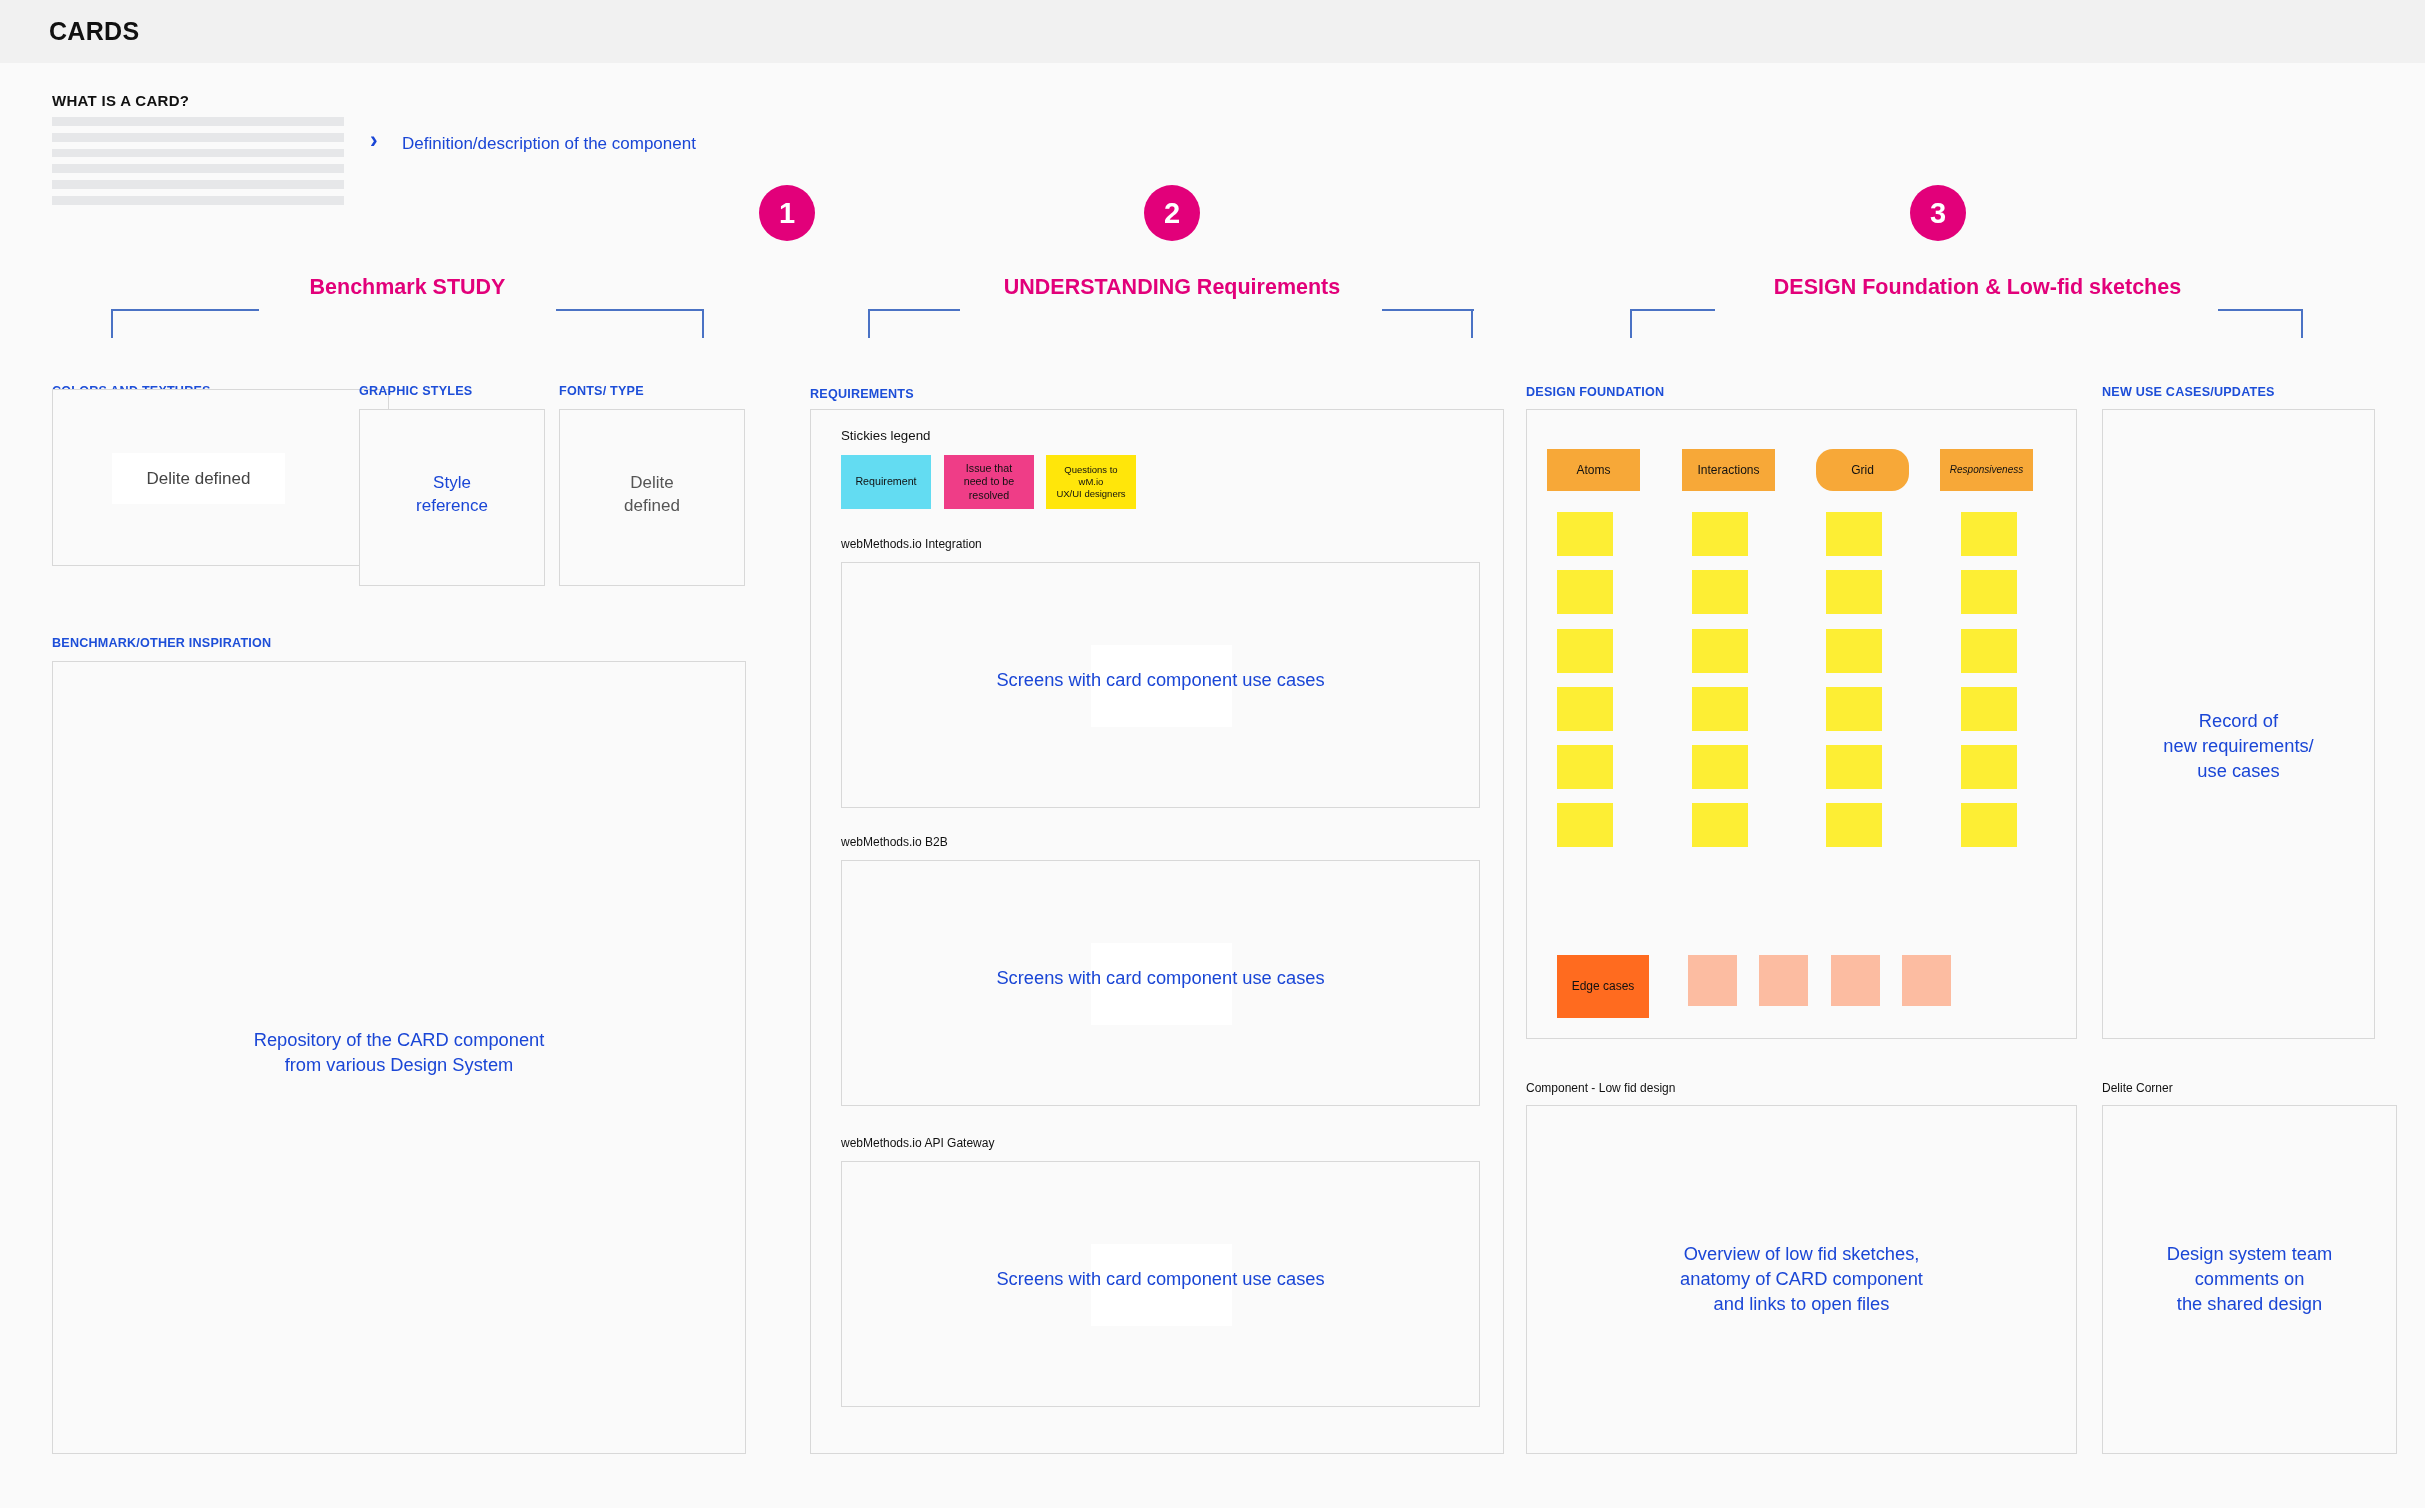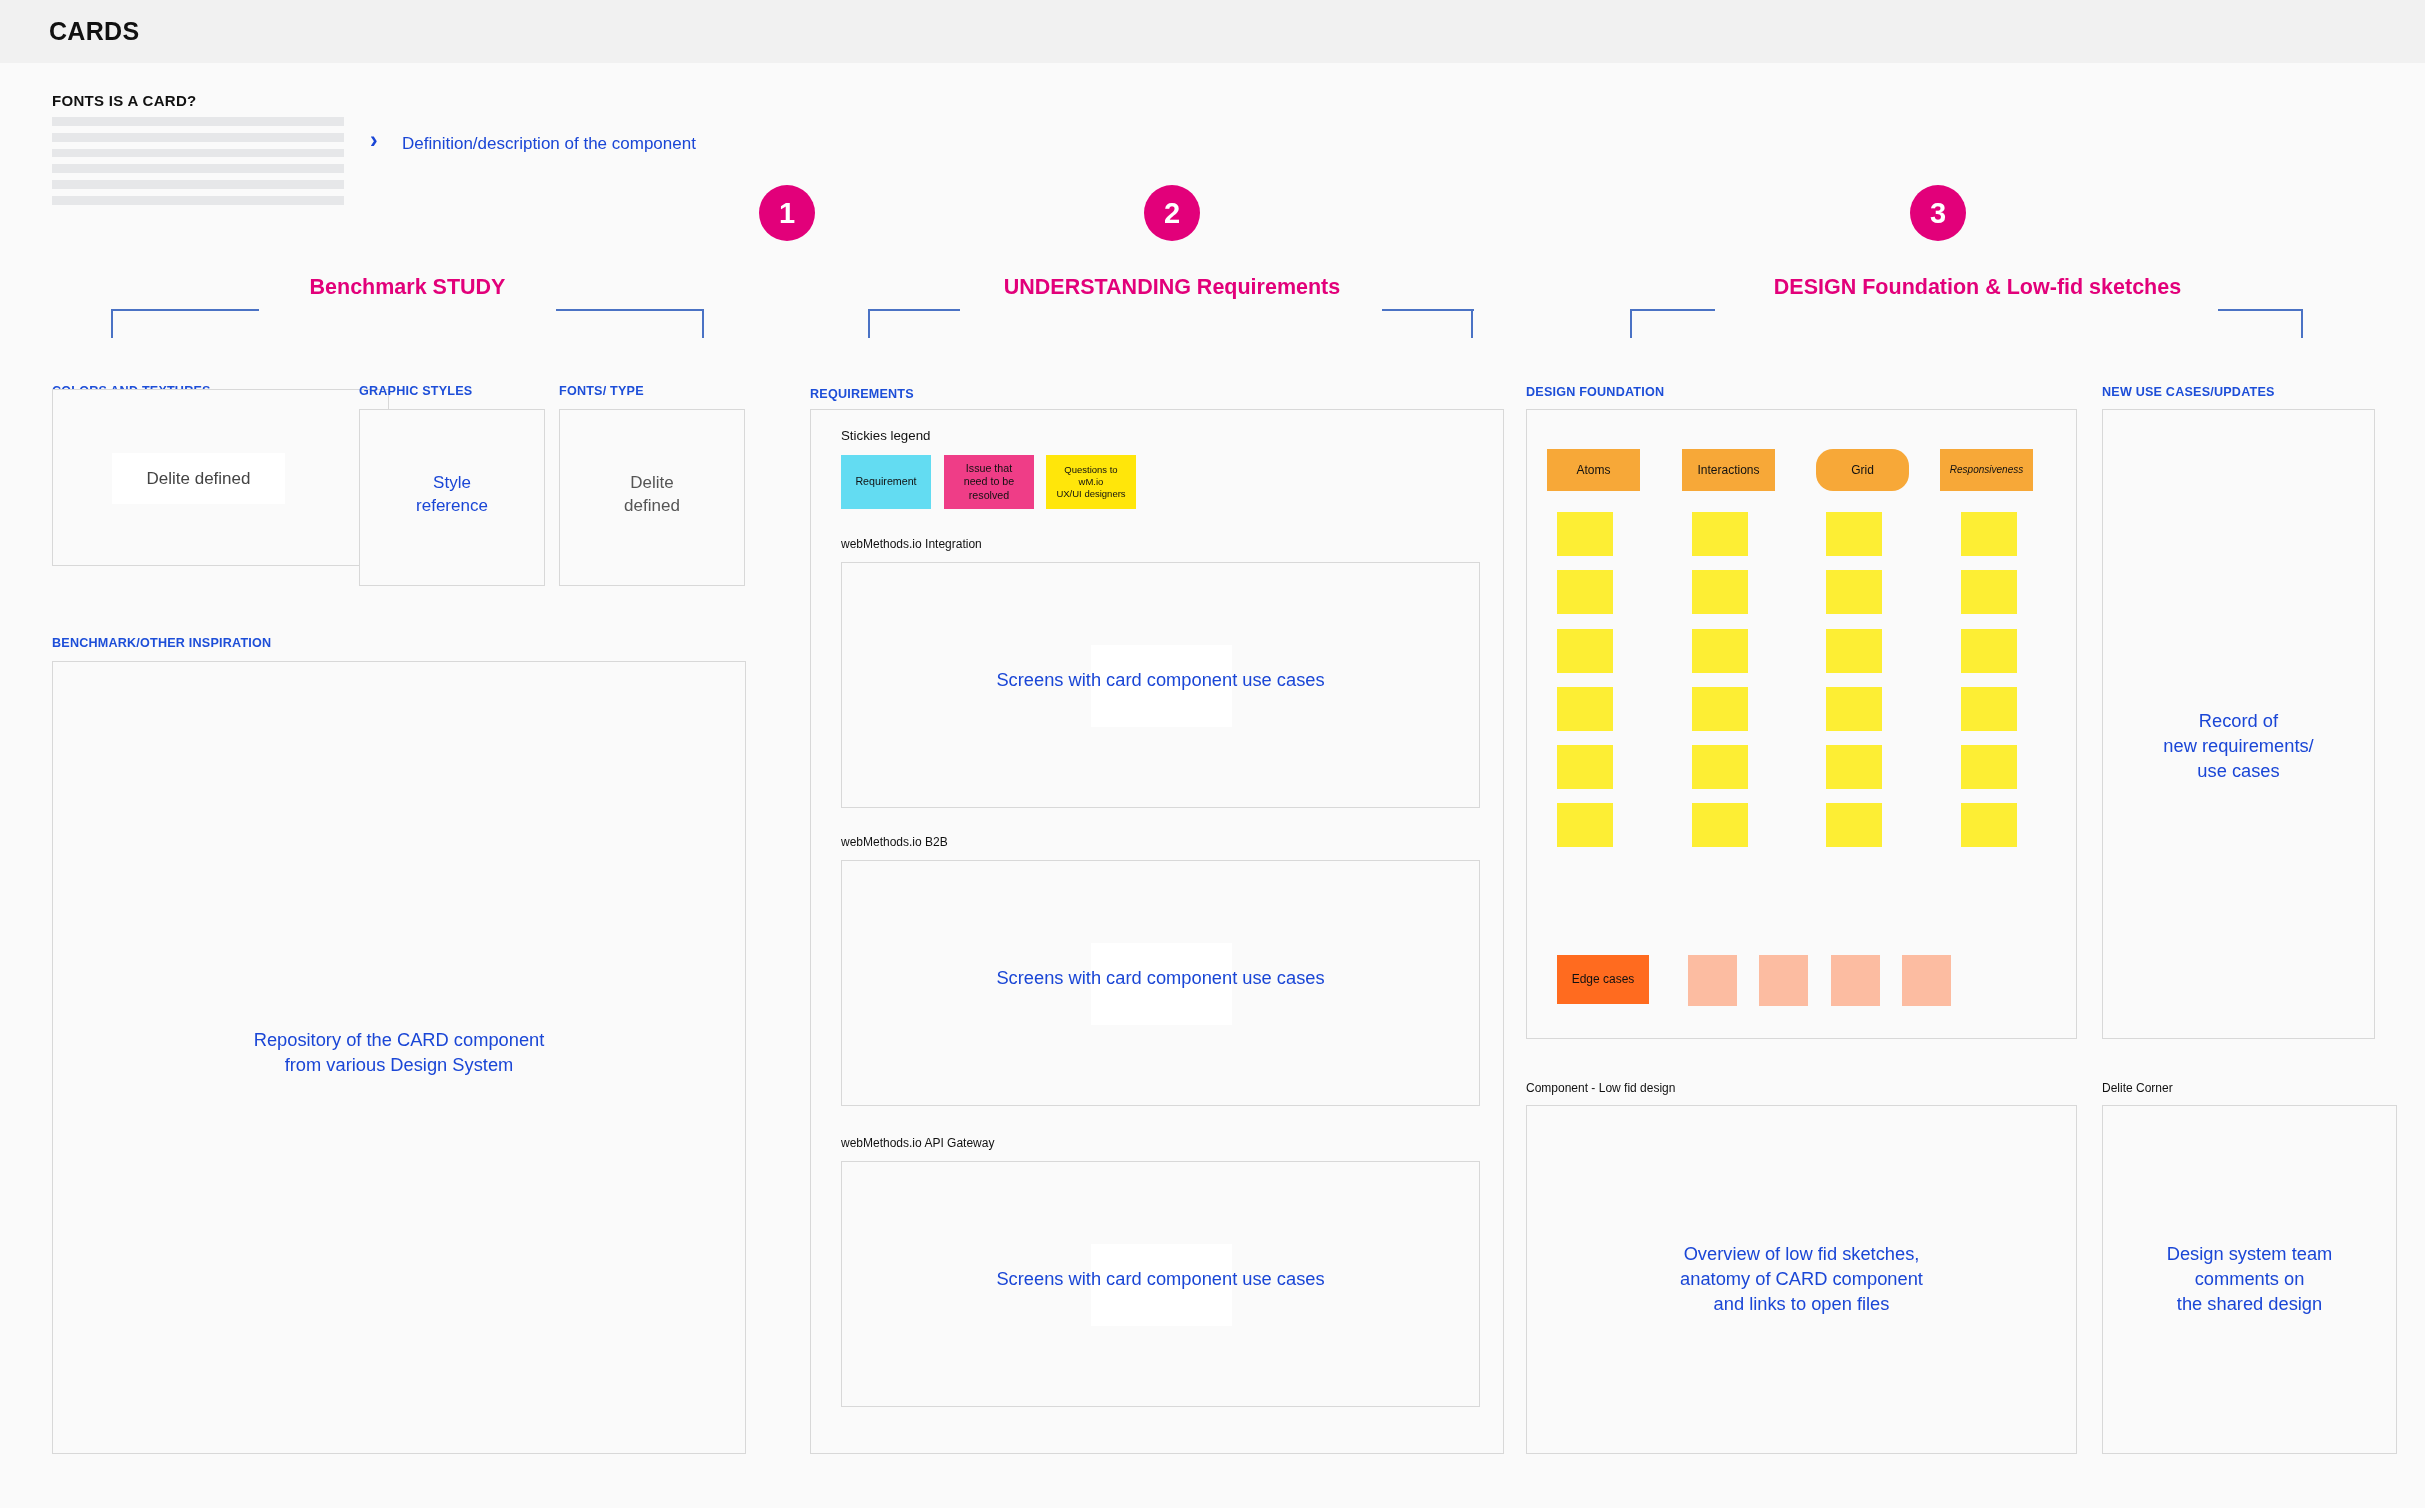--- a/index.html
+++ b/index.html
@@ -97,21 +97,21 @@
   .sticky.yellow{background:#fdee34;}
   .sticky.peach{background:#fcbca1;}
 </style>
 </head>
 <body>
 
 <div id="topbar">
   <div class="title">CARDS</div>
 </div>
 
-<div id="whatis-label">FONTS IS A CARD?</div>
+<div id="whatis-label">WHAT IS A CARD?</div>
 <div id="whatis-lines">
   <div class="ln"></div>
   <div class="ln"></div>
   <div class="ln"></div>
   <div class="ln"></div>
   <div class="ln"></div>
   <div class="ln"></div>
 </div>
 <div id="whatis-arrow">›</div>
 <div id="whatis-desc">Definition/description of the component</div>
@@ -234,21 +234,21 @@
   <div class="sticky yellow" style="left:30px;top:335px;width:56px;height:44px;"></div>
   <div class="sticky yellow" style="left:165px;top:335px;width:56px;height:44px;"></div>
   <div class="sticky yellow" style="left:299px;top:335px;width:56px;height:44px;"></div>
   <div class="sticky yellow" style="left:434px;top:335px;width:56px;height:44px;"></div>
 
   <div class="sticky yellow" style="left:30px;top:393px;width:56px;height:44px;"></div>
   <div class="sticky yellow" style="left:165px;top:393px;width:56px;height:44px;"></div>
   <div class="sticky yellow" style="left:299px;top:393px;width:56px;height:44px;"></div>
   <div class="sticky yellow" style="left:434px;top:393px;width:56px;height:44px;"></div>
 
-  <div class="sticky orange-deep" style="left:30px;top:545px;width:92px;height:49px;">Edge cases</div>
+  <div class="sticky orange-deep" style="left:30px;top:545px;width:92px;height:63px;">Edge cases</div>
   <div class="sticky peach" style="left:161px;top:545px;width:49px;height:51px;"></div>
   <div class="sticky peach" style="left:232px;top:545px;width:49px;height:51px;"></div>
   <div class="sticky peach" style="left:304px;top:545px;width:49px;height:51px;"></div>
   <div class="sticky peach" style="left:375px;top:545px;width:49px;height:51px;"></div>
 </div>
 
 <div class="sub-label" style="left:1526px;top:1081px;font-size:12px;">Component - Low fid design</div>
 <div class="box" style="left:1526px;top:1105px;width:551px;height:349px;">
   <div class="ph-text" style="top:135px;">Overview of low fid sketches,<br>anatomy of CARD component<br>and links to open files</div>
 </div>

